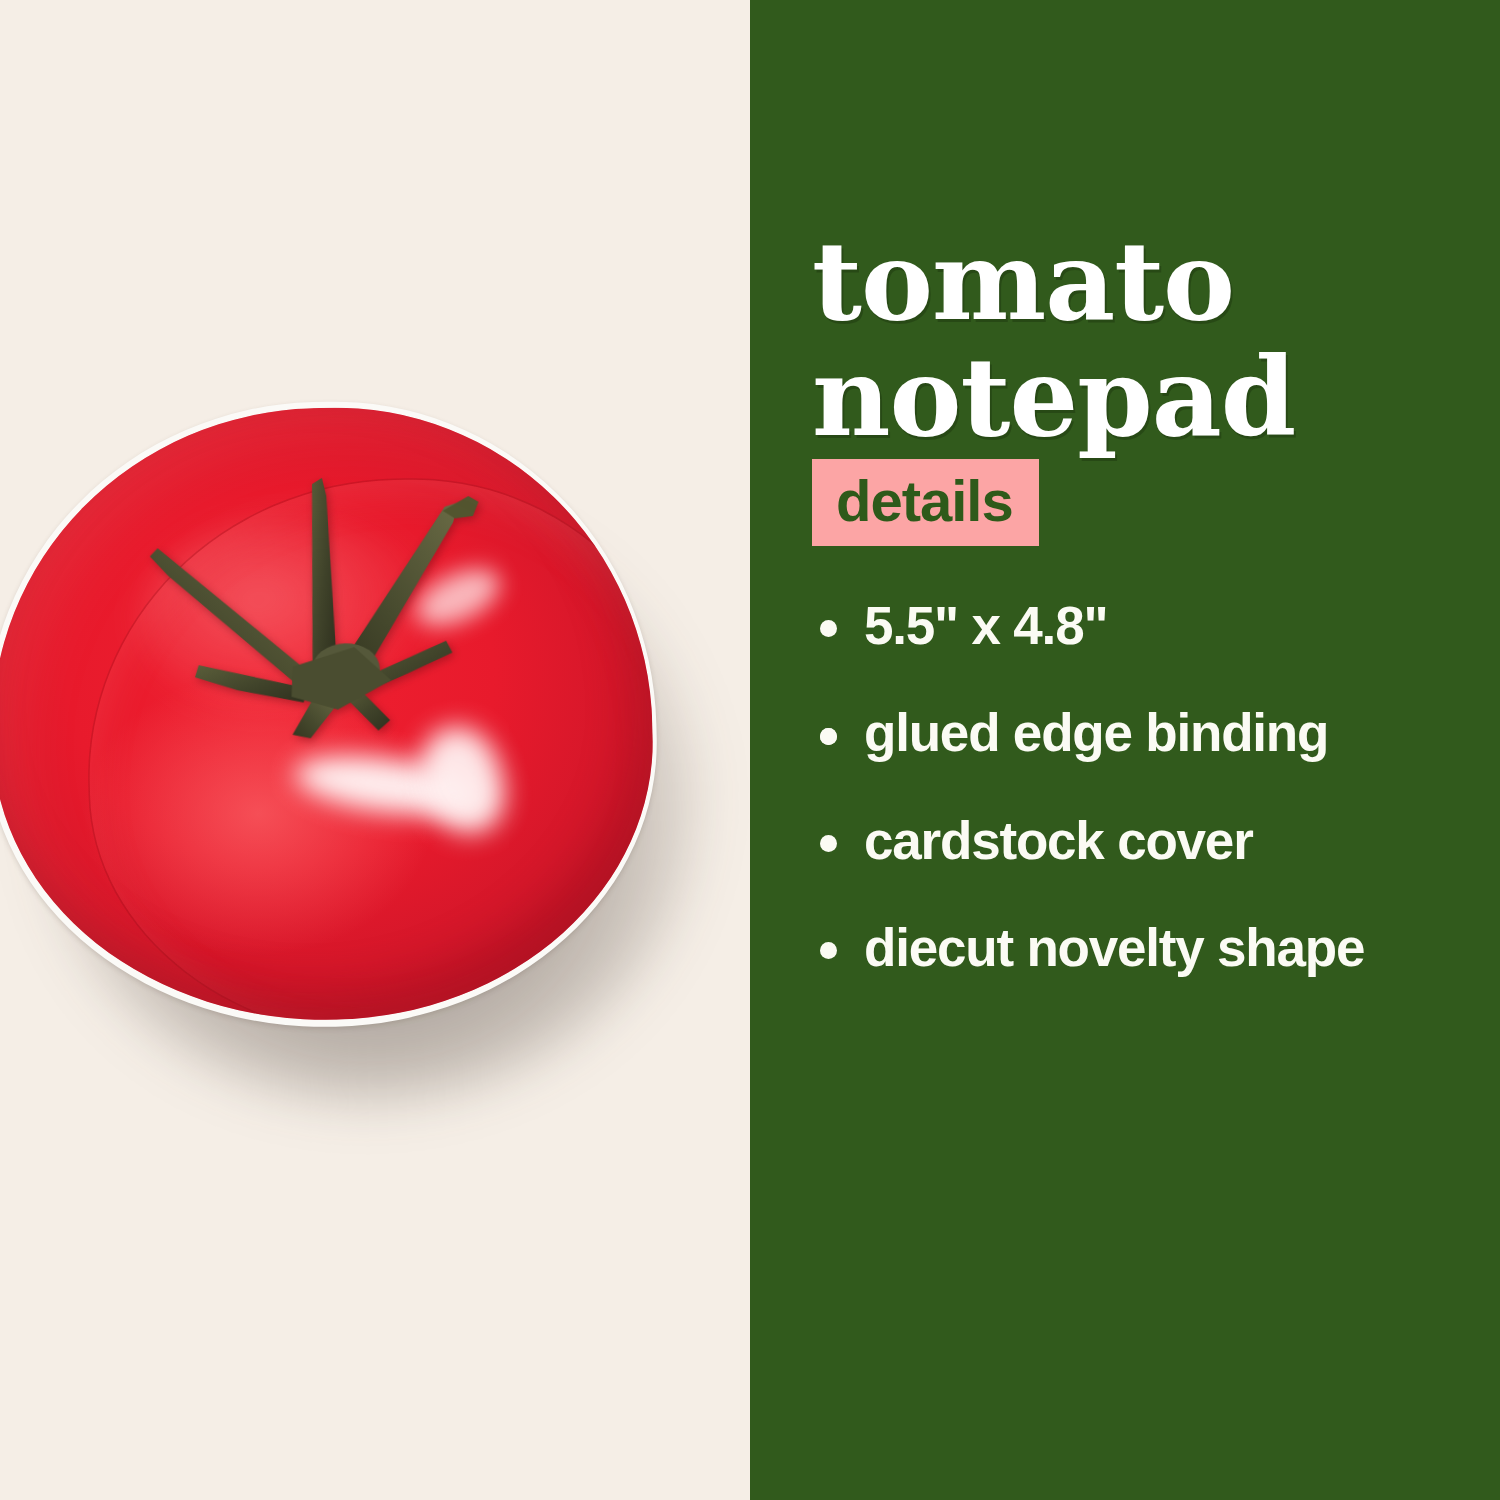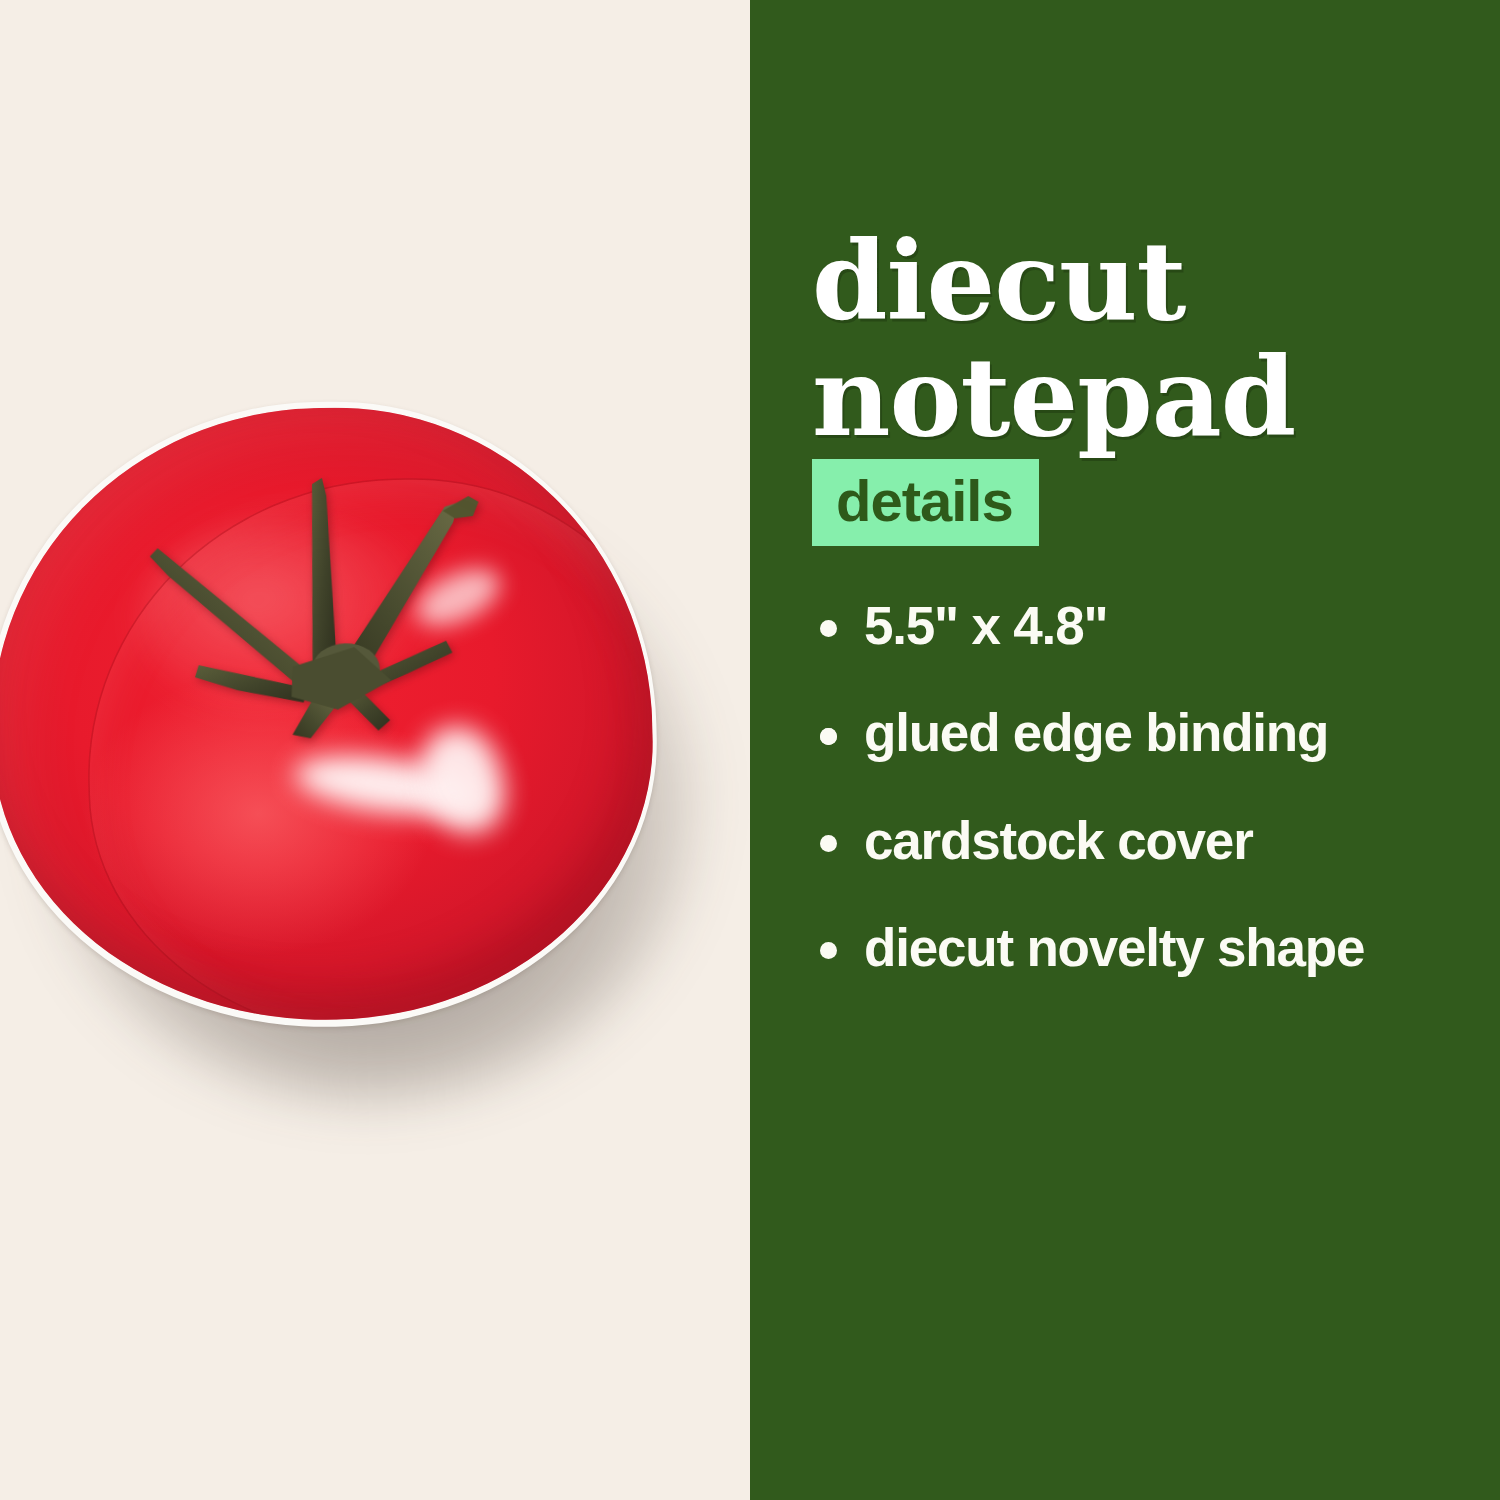--- a/index.html
+++ b/index.html
@@ -78,21 +78,21 @@
                background:#315A1C;}
 
   .title{position:absolute;left:62px;top:152px;width:680px;
          font-family:"DejaVu Serif",serif;
          font-size:108px;line-height:1.07;color:#FFFFFF;
          letter-spacing:-1px;
          text-shadow:2px 3px 0 rgba(20,40,10,.33);}
   .title-line{display:block;white-space:nowrap;}
 
   .details-badge{position:absolute;left:62px;top:459px;
-         background:#86efac;color:#2E5A1A;
+         background:#fca5a5;color:#2E5A1A;
          padding:13px 26px 16px 24px;
          font-size:58px;font-weight:bold;line-height:1;
          letter-spacing:-1px;}
 
   .bullets{position:absolute;left:58px;top:596px;width:680px;
            list-style:none;margin:0;padding:0;color:#FBFBF4;}
   .bullet{position:relative;padding-left:56px;margin-bottom:48px;
           font-size:53px;font-weight:bold;line-height:1.12;
           letter-spacing:-1.2px;}
   .bullet:last-child{margin-bottom:0;}
@@ -156,21 +156,21 @@
           </svg>
         </div>
       </div>
 
     </div>
   </div>
 
   <div class="right-panel">
 
     <h1 class="title">
-      <span class="title-line">diecut</span>
+      <span class="title-line">tomato</span>
       <span class="title-line">notepad</span>
     </h1>
 
     <div class="details-badge">details</div>
 
     <ul class="bullets">
       <li class="bullet">
         <span class="dot"></span>
         <span>5.5" x 4.8"</span>
       </li>

